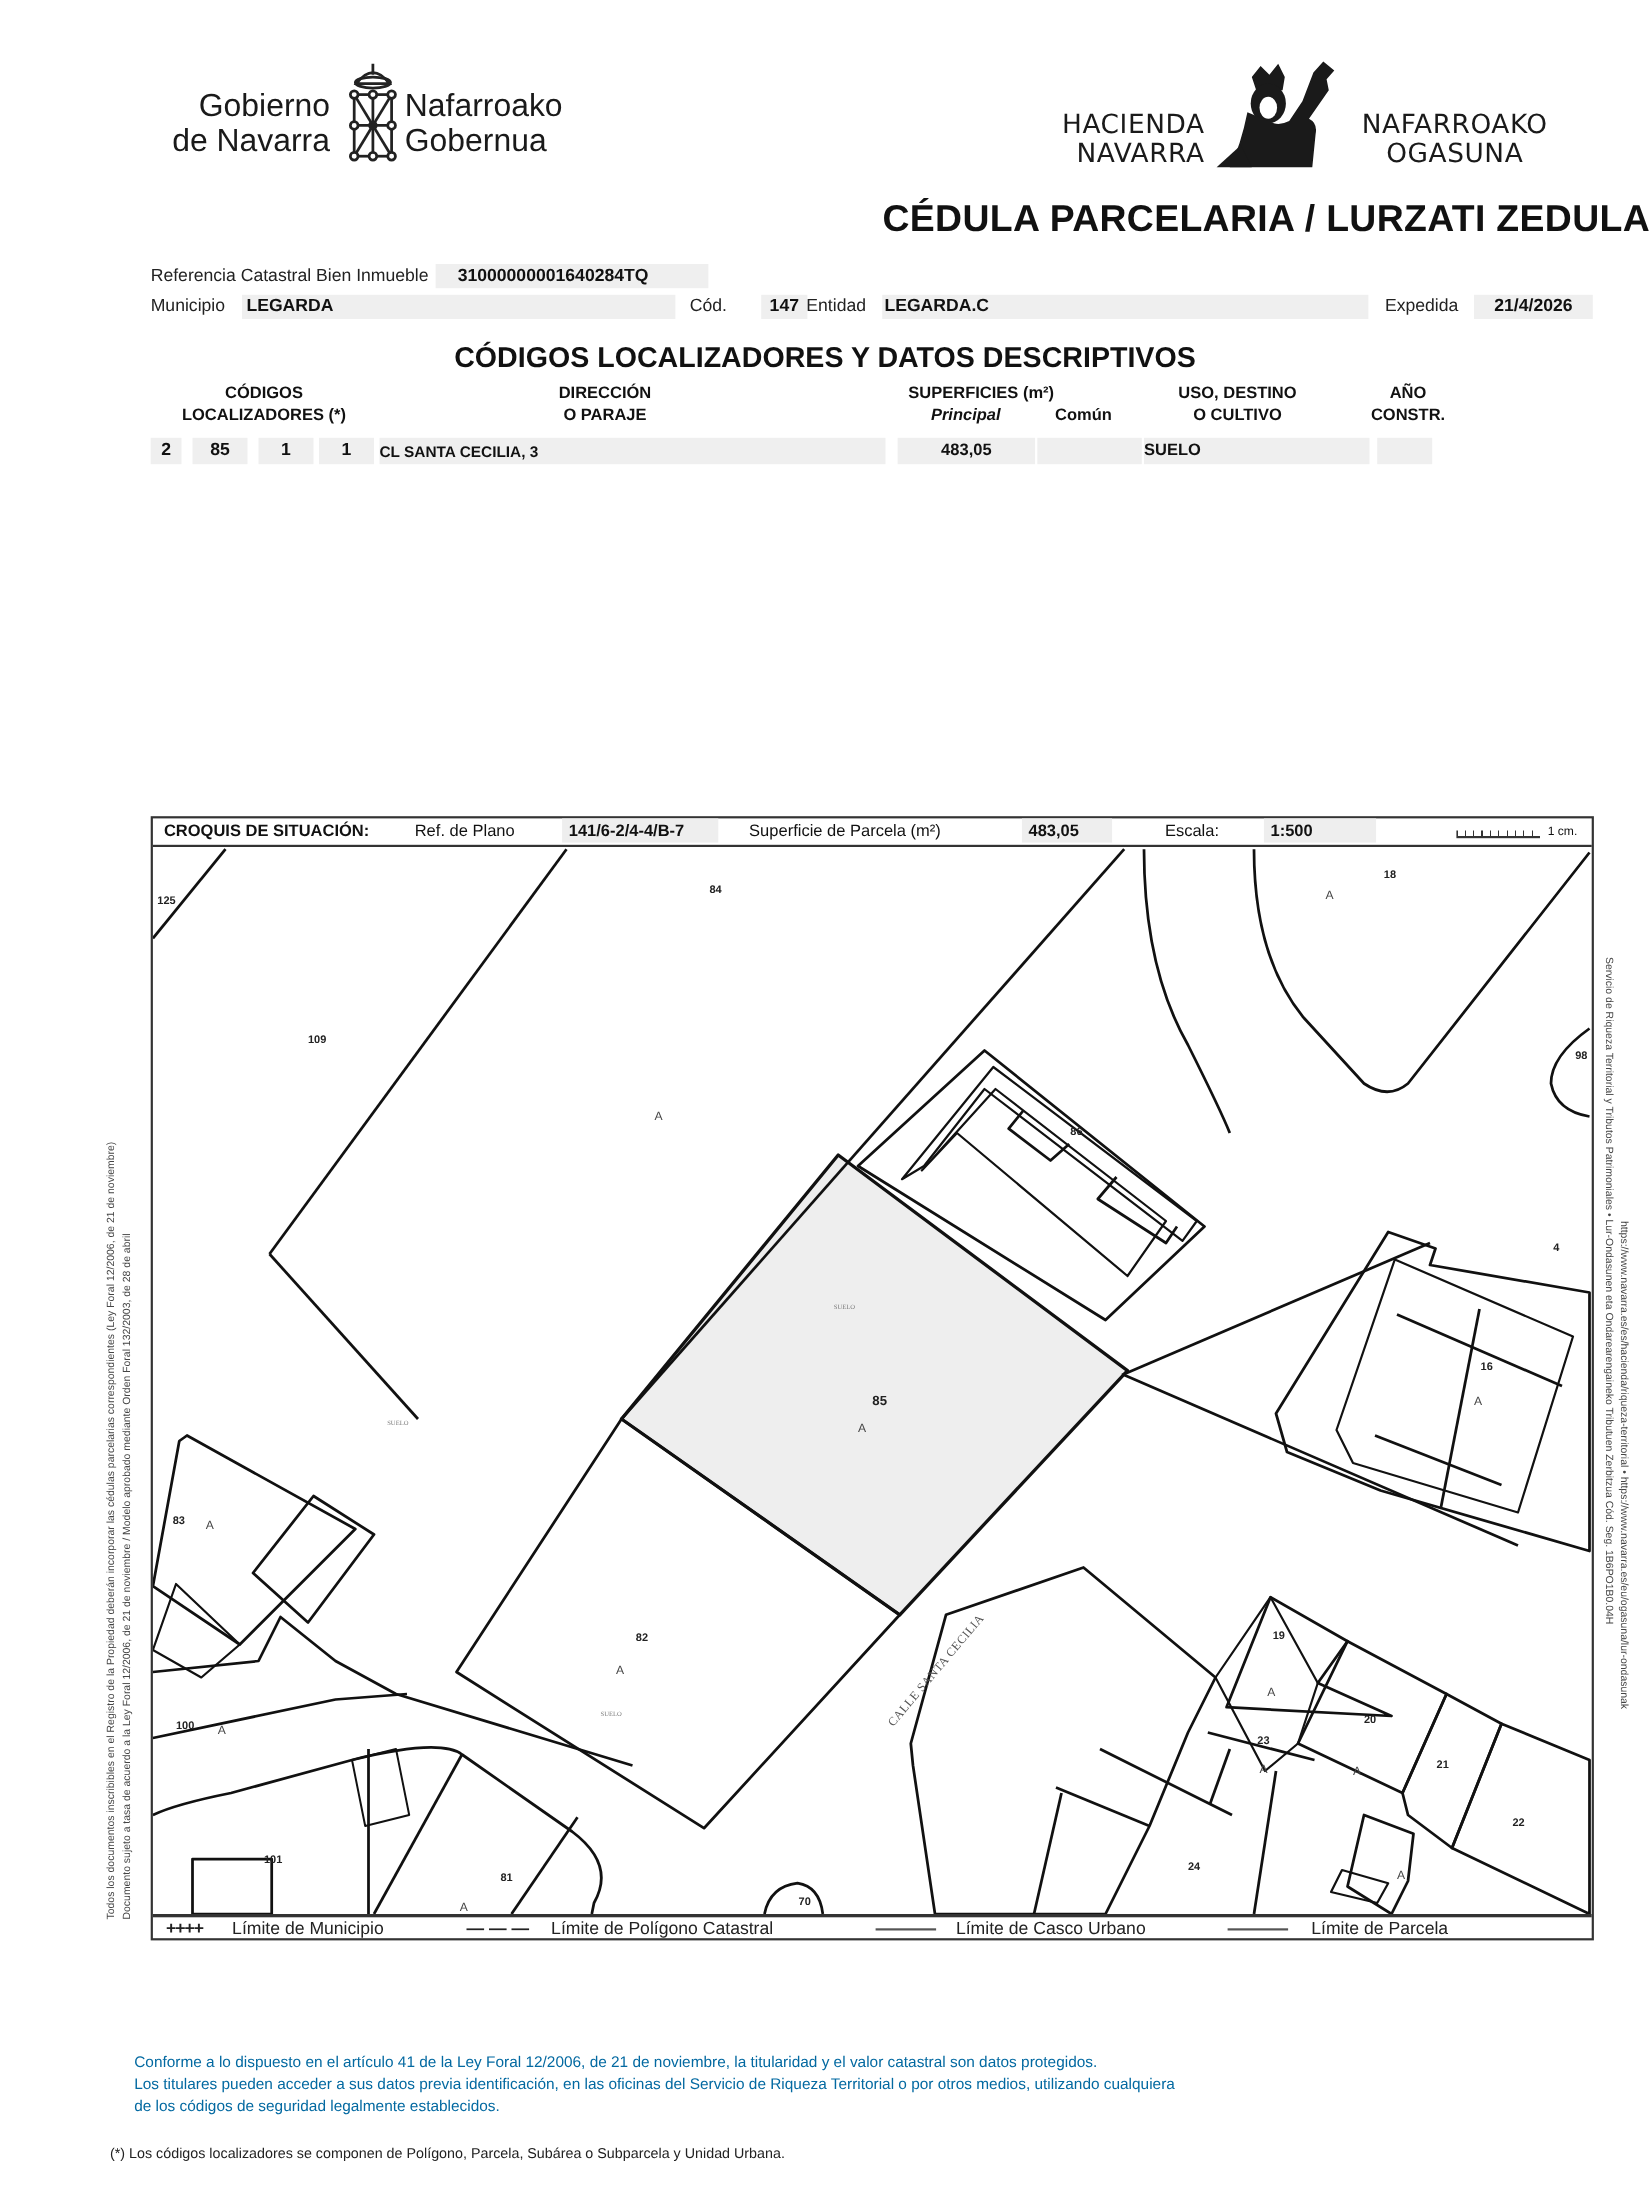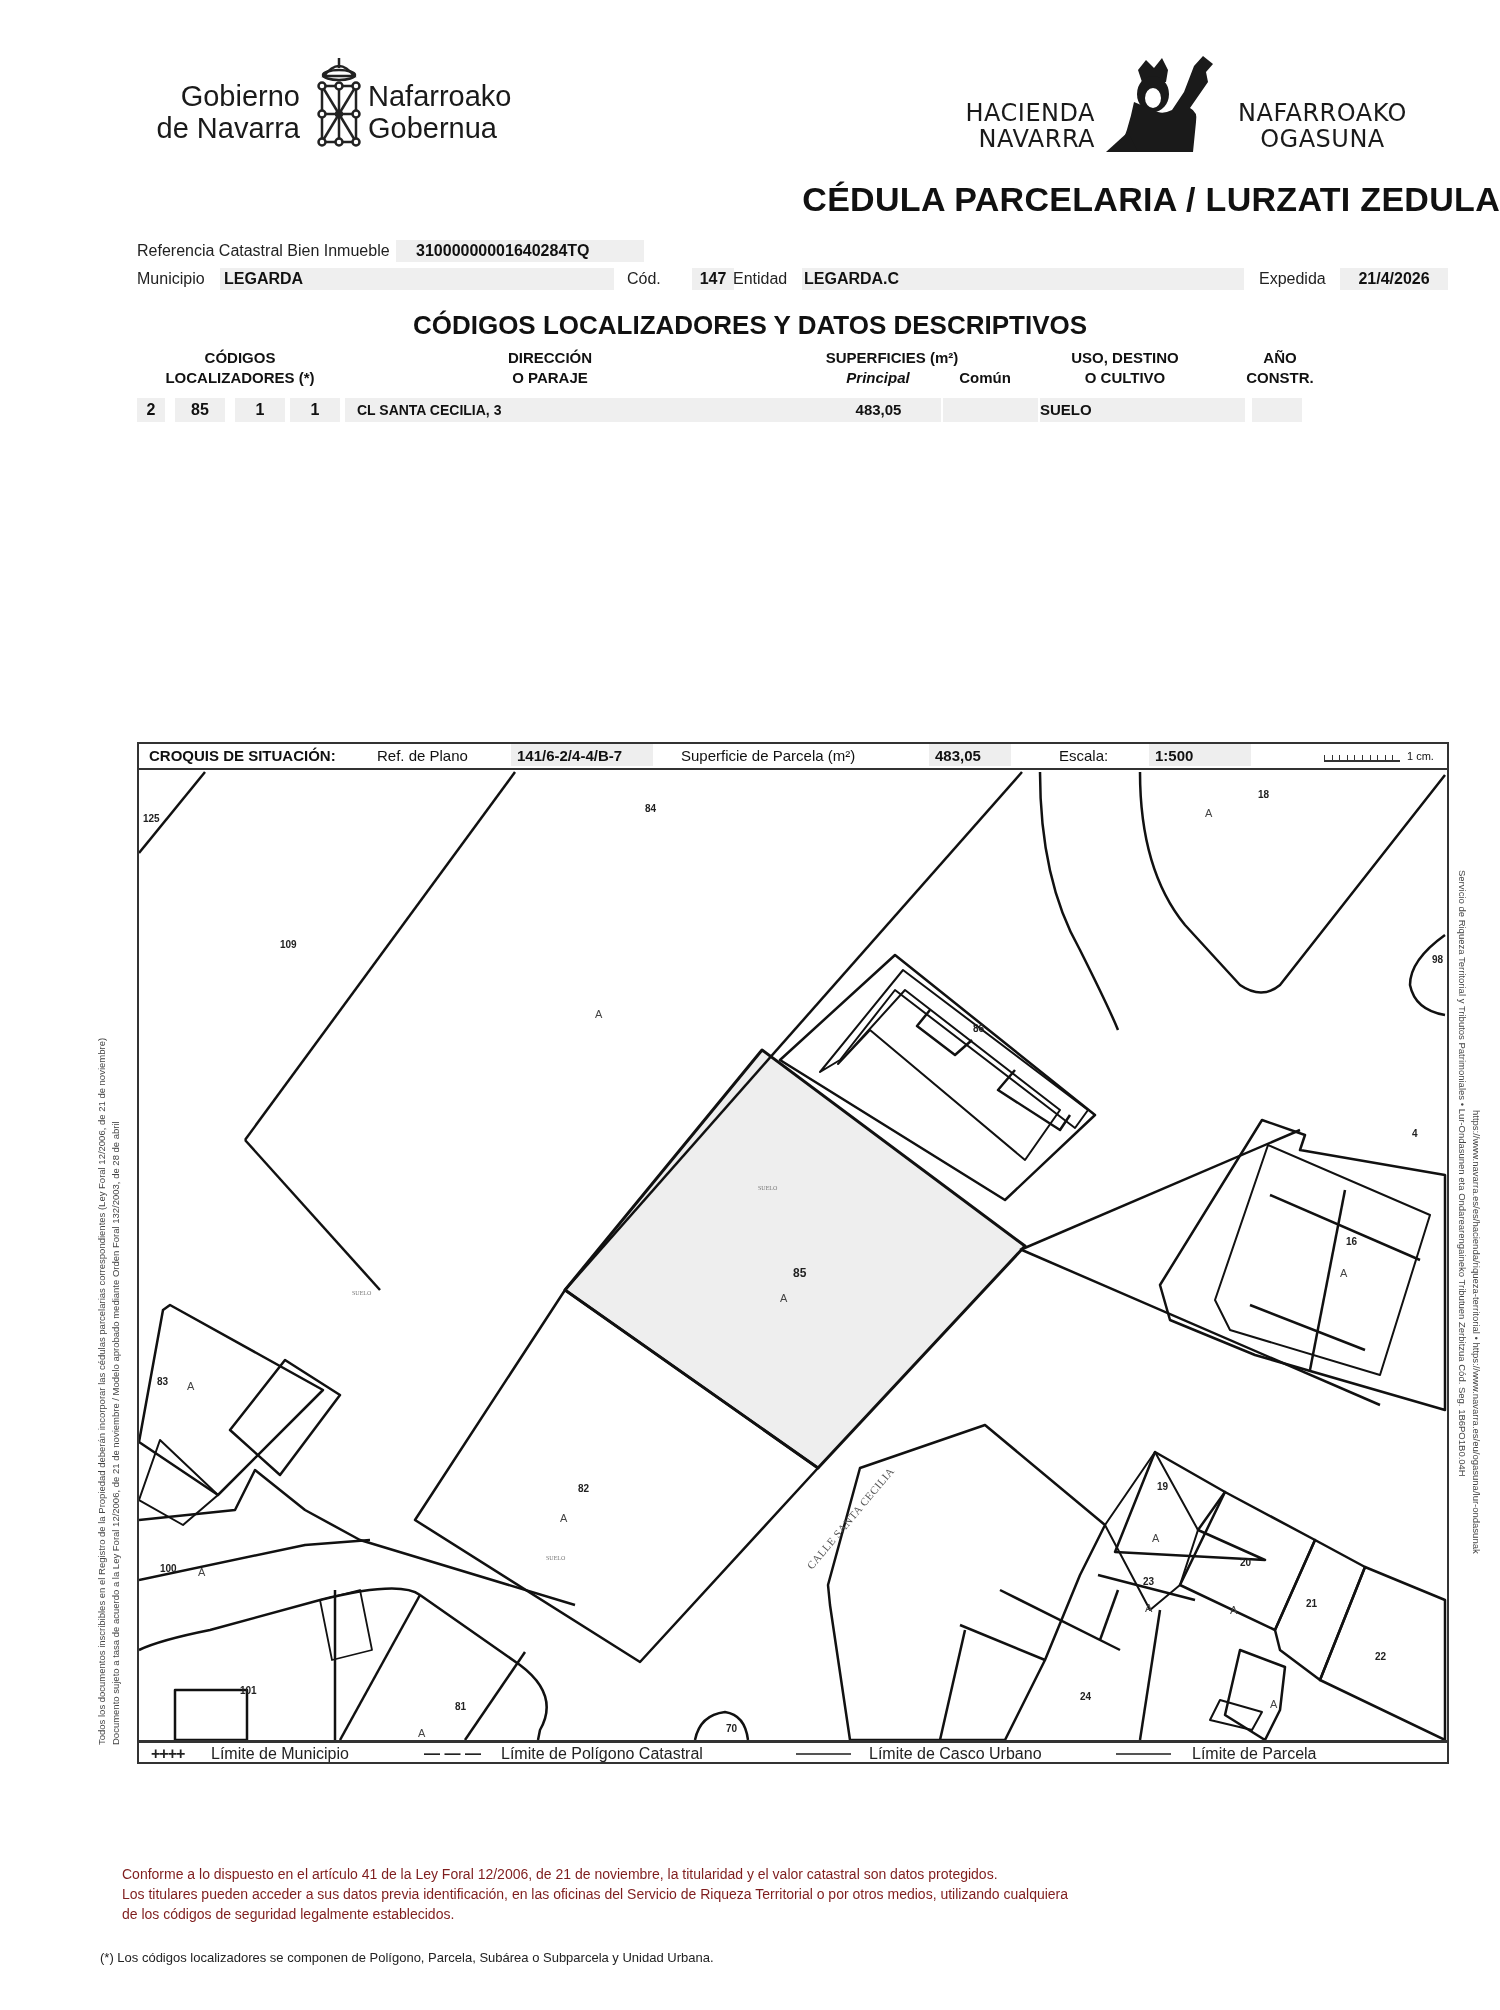--- a/index.html
+++ b/index.html
@@ -21,21 +21,21 @@
   .section-title { left:0; width:1500px; top:310px; text-align:center; font-size:26px; font-weight:bold; }
   .colhdr { font-size:15px; font-weight:bold; text-align:center; line-height:20px; }
   .cell { font-size:16px; font-weight:bold; height:24px; line-height:24px; }
   
   .map-frame { left:137px; top:742px; width:1312px; height:1022px; border:2px solid #333; box-sizing:border-box; }
   .map-head { left:139px; top:744px; width:1308px; height:26px; border-bottom:2px solid #333; box-sizing:border-box; font-size:15px; line-height:24px; }
   .map-head span { position:absolute; top:0; }
   .legend { left:139px; top:1740px; width:1308px; height:22px; border-top:3px solid #333; font-size:16px; line-height:22px; color:#222; box-sizing:border-box; }
   .legend span { position:absolute; top:0; }
   .side-text { position:absolute; white-space:nowrap; font-size:10px; color:#444; transform-origin:0 0; }
-  .footer-text { left:122px; top:1864px; width:1260px; font-size:14px; line-height:20px; color:#7f1d1d; }
+  .footer-text { left:122px; top:1864px; width:1260px; font-size:14px; line-height:20px; color:#0369a1; }
   .footnote { left:100px; top:1950px; font-size:13px; color:#222; }
 </style>
 </head>
 <body>
 
 <div class="abs gov-text gov-left">
   <div>Gobierno</div>
   <div>de Navarra</div>
 </div>
 <div class="abs" style="left:314px; top:54px; width:50px; height:96px;">
@@ -126,21 +126,21 @@
 <div class="abs colhdr" style="left:1230px; top:348px; width:100px;">
   <div>AÑO</div>
   <div>CONSTR.</div>
 </div>
 
 <div>
   <div class="abs cell bgbox" style="left:137px; top:398px; width:28px; text-align:center;">2</div>
   <div class="abs cell bgbox" style="left:175px; top:398px; width:50px; text-align:center;">85</div>
   <div class="abs cell bgbox" style="left:235px; top:398px; width:50px; text-align:center;">1</div>
   <div class="abs cell bgbox" style="left:290px; top:398px; width:50px; text-align:center;">1</div>
-  <div class="abs cell bgbox" style="left:345px; top:398px; width:460px; padding-left:12px; font-size:14px;">CL SANTA CECILIA, 3</div>
+  <div class="abs cell bgbox" style="left:345px; top:398px; width:460px; padding-left:0; font-size:14px;">CL SANTA CECILIA, 3</div>
   <div class="abs cell bgbox" style="left:816px; top:398px; width:125px; text-align:center; font-size:15px;">483,05</div>
   <div class="abs cell bgbox" style="left:943px; top:398px; width:95px;"></div>
   <div class="abs cell bgbox" style="left:1040px; top:398px; width:205px; font-size:15px;">SUELO</div>
   <div class="abs cell bgbox" style="left:1252px; top:398px; width:50px;"></div>
 </div>
 
 <div class="abs" style="left:96px; top:1745px; width:30px; height:1px;">
   <div class="side-text" style="left:0; top:0; transform:rotate(-90deg); width:970px; font-size:9.5px;">Todos los documentos inscribibles en el Registro de la Propiedad deberán incorporar las cédulas parcelarias correspondientes (Ley Foral 12/2006, de 21 de noviembre)</div>
   <div class="side-text" style="left:14px; top:0; transform:rotate(-90deg); width:970px; font-size:9.5px;">Documento sujeto a tasa de acuerdo a la Ley Foral 12/2006, de 21 de noviembre / Modelo aprobado mediante Orden Foral 132/2003, de 28 de abril</div>
 </div>

